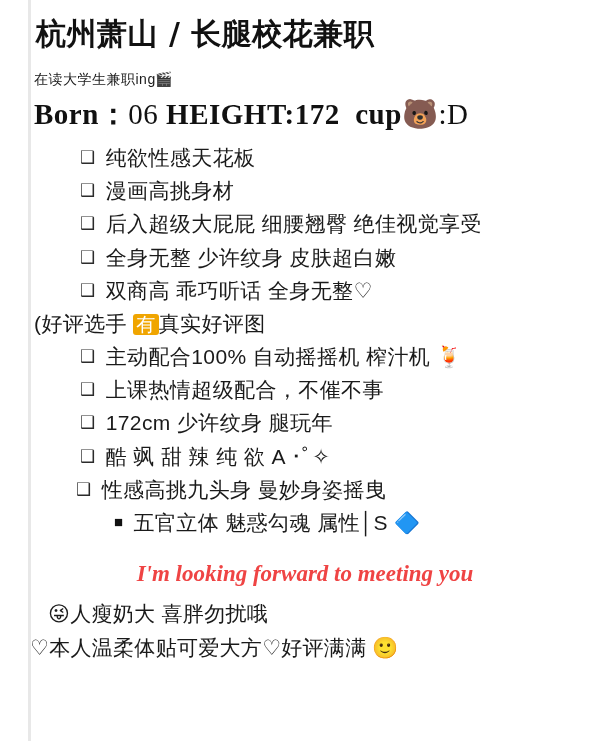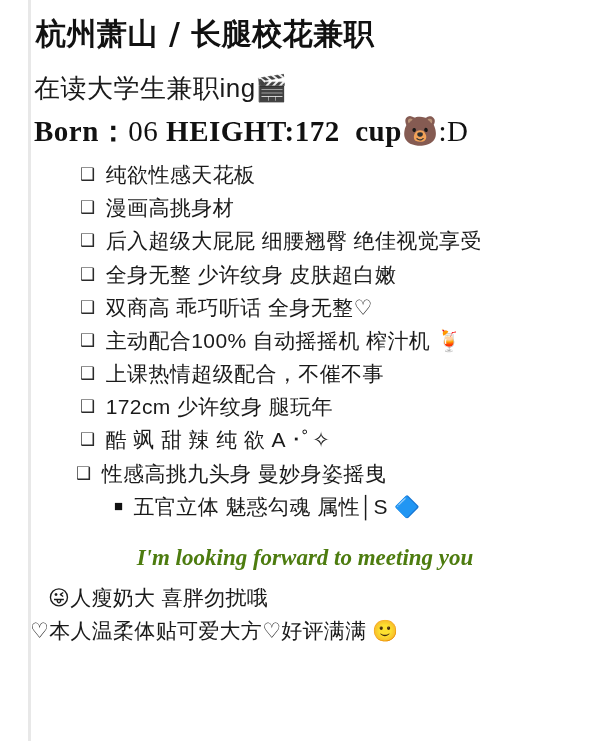--- a/index.html
+++ b/index.html
@@ -36,21 +36,21 @@
   .title {
     font-family: "DejaVu Sans", "Liberation Sans", sans-serif;
     font-size: 30px;
     font-weight: bold;
     letter-spacing: 0.5px;
     margin: 4px 0 8px 22px;
     color: #111;
     white-space: nowrap;
   }
   .subtitle {
-    font-size: 26px;
+    font-size: 14px;
     margin: 16px 0 6px 20px;
     color: #1a1a1a;
     letter-spacing: 0.5px;
   }
   .bornline {
     font-family: "Liberation Serif", "DejaVu Serif", serif;
     font-size: 29px;
     font-weight: bold;
     margin: 0 0 6px 20px;
     color: #111;
@@ -109,21 +109,21 @@
     position: relative;
     top: -3px;
   }
   .closing {
     font-family: "Liberation Serif", "DejaVu Serif", serif;
     font-style: italic;
     font-weight: bold;
     font-size: 23px;
     text-align: center;
     margin: 22px 0 10px 10px;
-    color: #4d7c0f;
+    color: #ef4444;
   }
   .foot {
     font-size: 21px;
     line-height: 1.6;
     margin-left: 16px;
     letter-spacing: 0.3px;
   }
   .emoji {
     font-family: "DejaVu Sans", sans-serif;
   }
@@ -158,20 +158,23 @@
     </div>
     <div class="row">
       <span class="bullet emoji">❑</span>
       <span class="txt">全身无整 少许纹身 皮肤超白嫩</span>
     </div>
     <div class="row">
       <span class="bullet emoji">❑</span>
       <span class="txt"> 双商高 乖巧听话 全身无整♡</span>
     </div>
 
+    <div class="plain">
+      <span>(好评选手 </span><span class="hl">有</span><span>真实好评图</span>
+    </div>
 
     <div class="row">
       <span class="bullet emoji">❑</span>
       <span class="txt">主动配合100% 自动摇摇机 榨汁机  🍹</span>
     </div>
     <div class="row">
       <span class="bullet emoji">❑</span>
       <span class="txt">上课热情超级配合，不催不事</span>
     </div>
     <div class="row">

